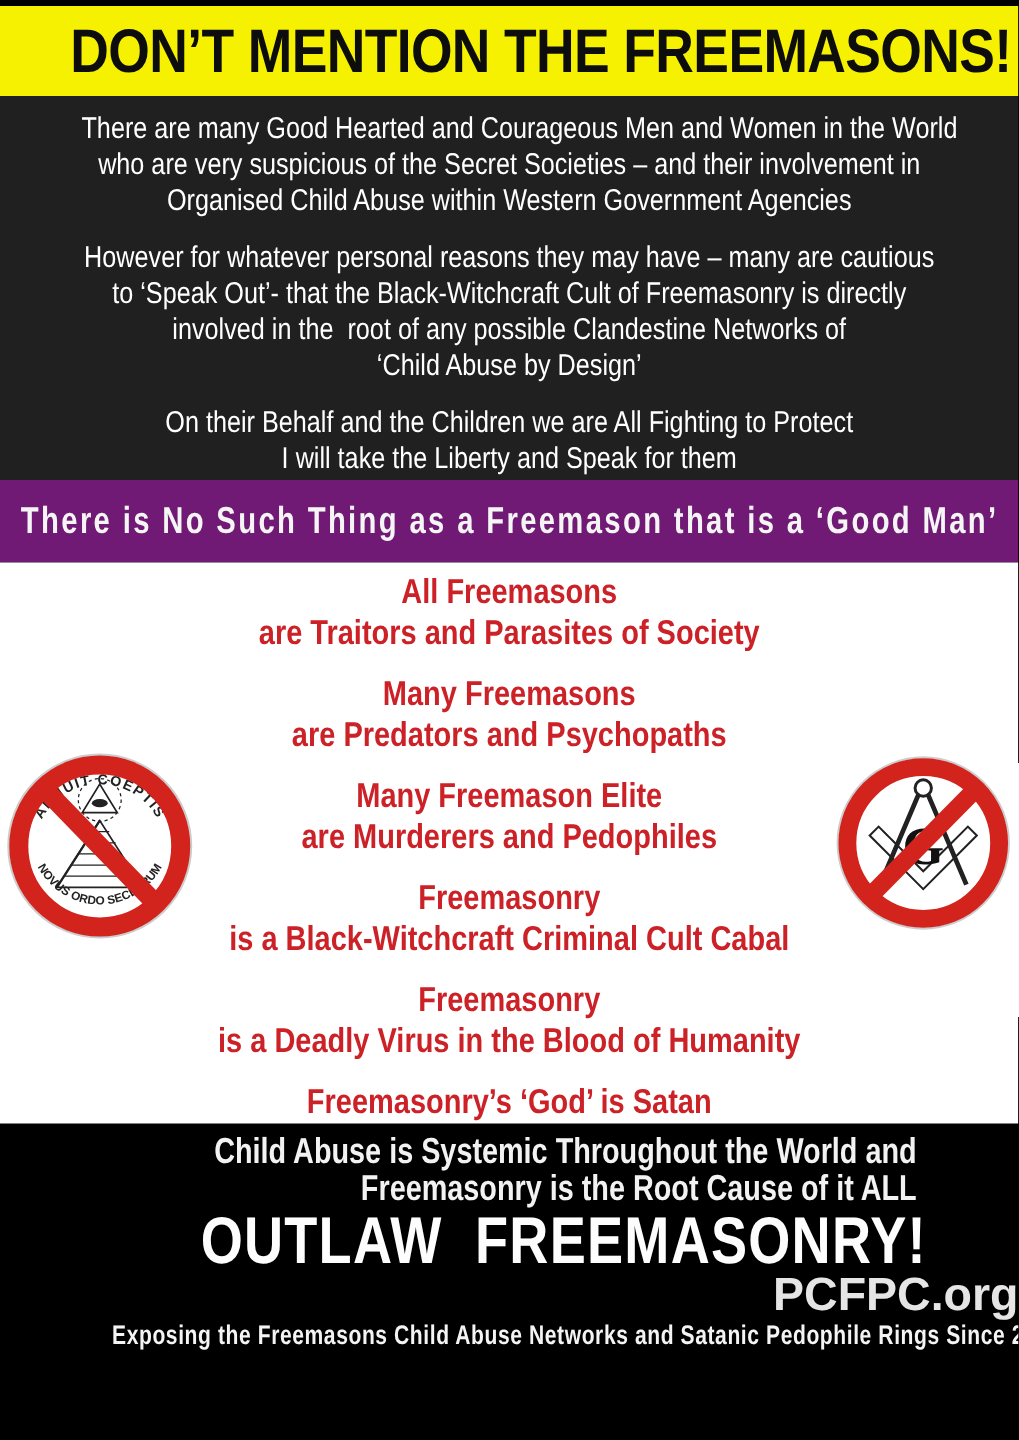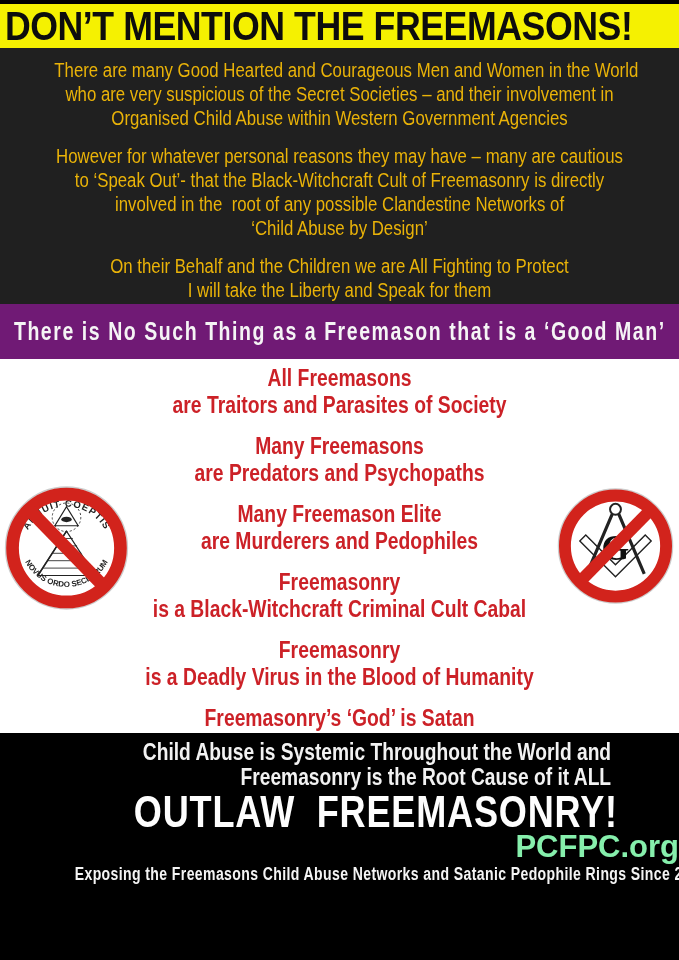--- a/index.html
+++ b/index.html
@@ -5,43 +5,43 @@
   * { margin:0; padding:0; box-sizing:border-box; }
   html,body { background:#000; }
   body { font-family:"Liberation Sans", sans-serif; }
   .poster {
     position:relative; width:679px; height:960px;
     background:#000; overflow:hidden; margin:0 auto;
   }
   
   .top-strip { height:4px; background:#000; }
   .banner {
-    height:44px; background:#f5f101;
-    display:flex; align-items:center; justify-content:flex-end;
+    height:60px; background:#f5f101;
+    display:flex; align-items:center; justify-content:flex-start;
     overflow:hidden;
   }
   .banner-title {
     font-size:41px; font-weight:bold; color:#0d0d0d;
     white-space:pre; display:inline-block;
     transform:scaleX(.87); transform-origin:50% 50%;
     letter-spacing:-0.5px;
   }
   
   .subtitle-bar {
     height:63px; background:#000;
     display:flex; align-items:center; justify-content:center;
   }
   .subtitle-text {
     font-size:33px; font-weight:bold; color:#fbfbfb;
     letter-spacing:7px; white-space:pre; display:inline-block;
     transform:scaleX(.85); transform-origin:50% 50%;
   }
   
   .intro {
-    height:256px; background:#202020; color:#eab308;
+    height:256px; background:#202020; color:#ffffff;
     text-align:center; padding-top:10px;
   }
   .intro p {
     font-size:20px; line-height:24px; margin-bottom:14px;
     white-space:pre; transform:scaleX(.84); transform-origin:50% 50%;
   }
   
   .divider-band {
     height:55px; background:#701a75;
     display:flex; align-items:center; justify-content:center;
@@ -73,21 +73,21 @@
   .footer-message {
     font-size:24px; font-weight:bold; line-height:25px; color:#f2f2f2;
     white-space:pre; transform:scaleX(.80); transform-origin:50% 50%;
   }
   .outlaw-headline {
     font-size:44px; font-weight:bold; line-height:42px; color:#fdfdfd;
     letter-spacing:1px; white-space:pre;
     transform:scaleX(.82); transform-origin:50% 50%; margin-top:2px;
   }
   .website-text {
-    font-size:31px; font-weight:bold; line-height:28px; color:#86efac;
+    font-size:31px; font-weight:bold; line-height:28px; color:#e5e5e5;
     white-space:pre;
   }
   .tagline-text {
     font-size:18px; font-weight:bold; line-height:20px; color:#f4f4f4;
     letter-spacing:0.5px; white-space:pre; margin-top:3px;
     transform:scaleX(.78); transform-origin:50% 50%;
   }
 </style>
 </head>
 <body>

